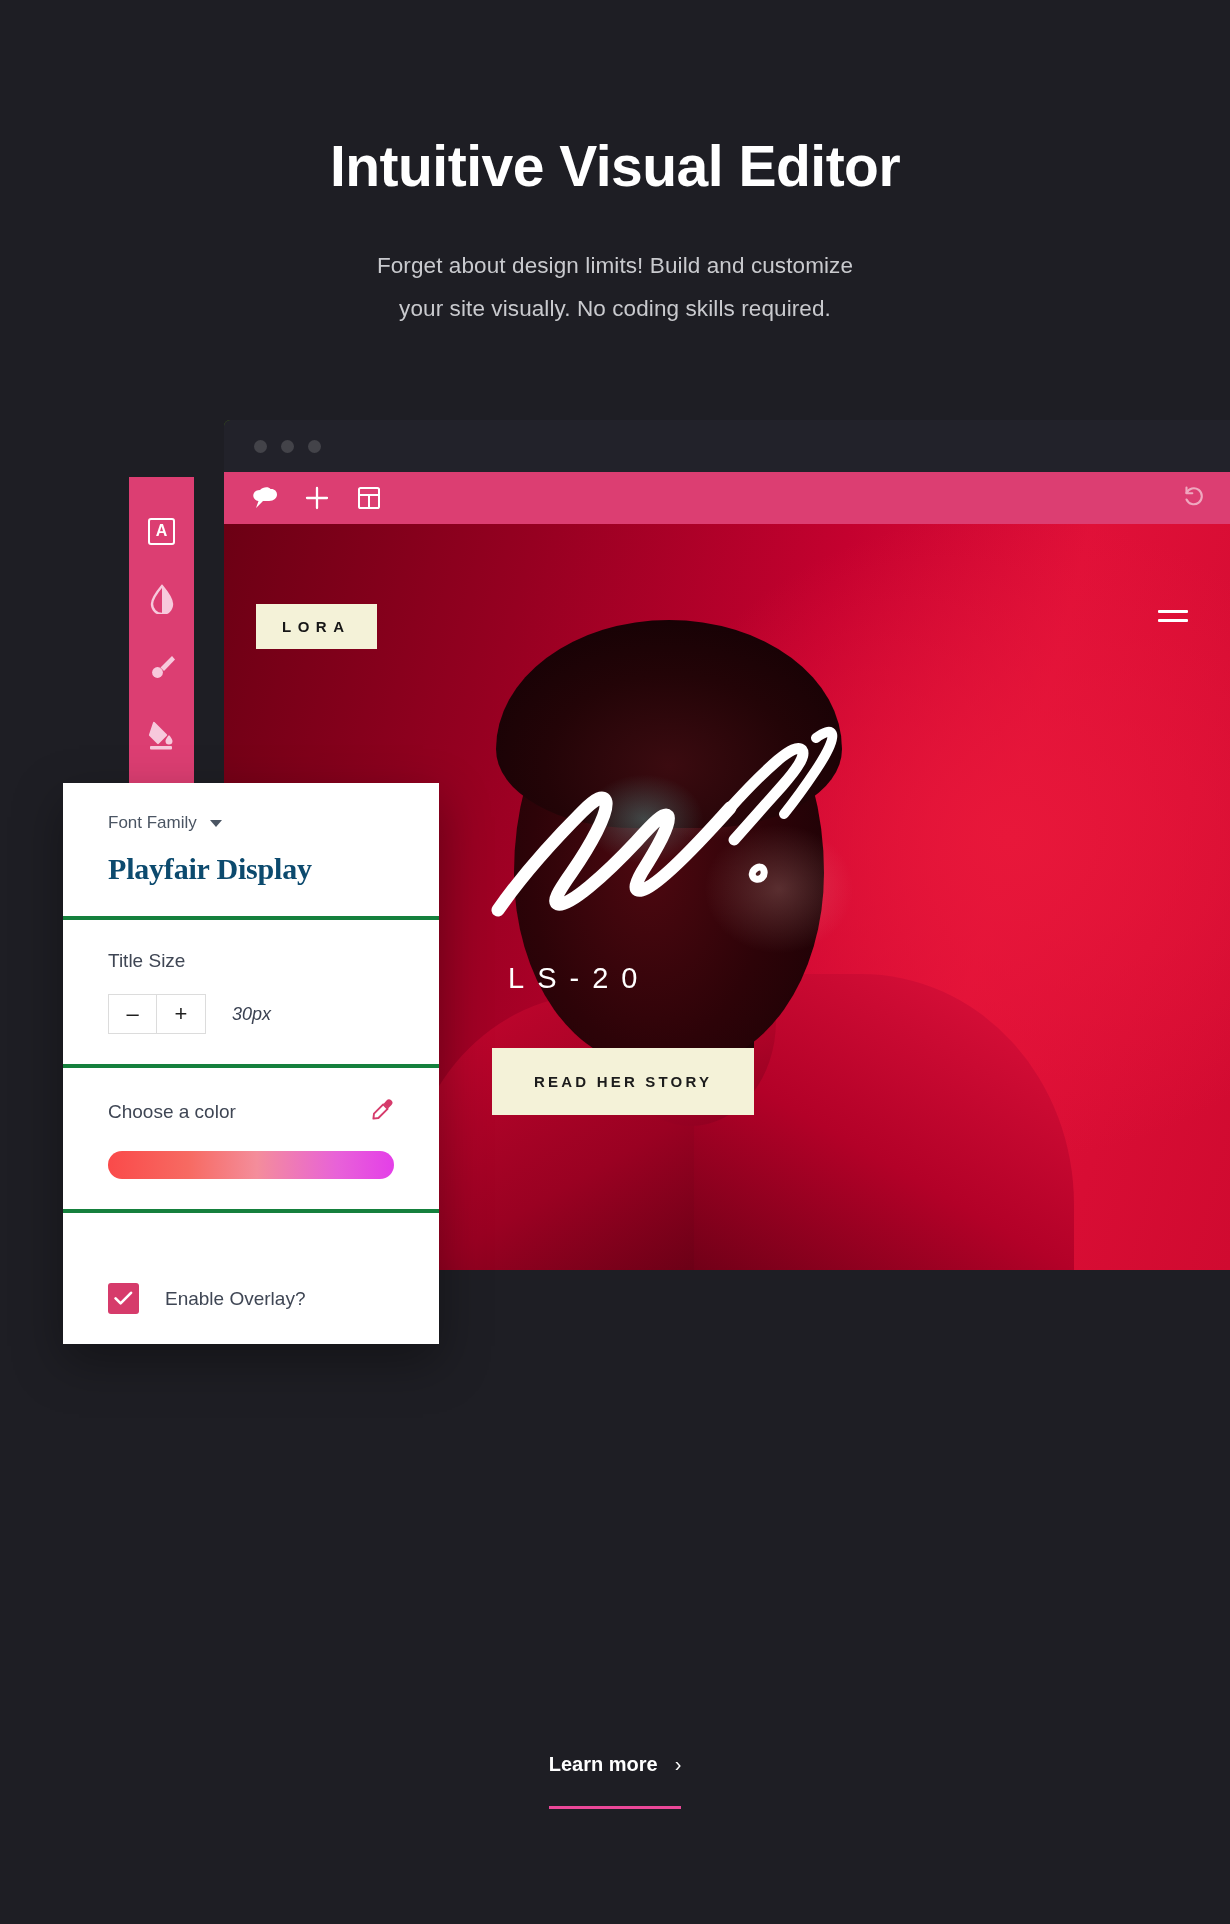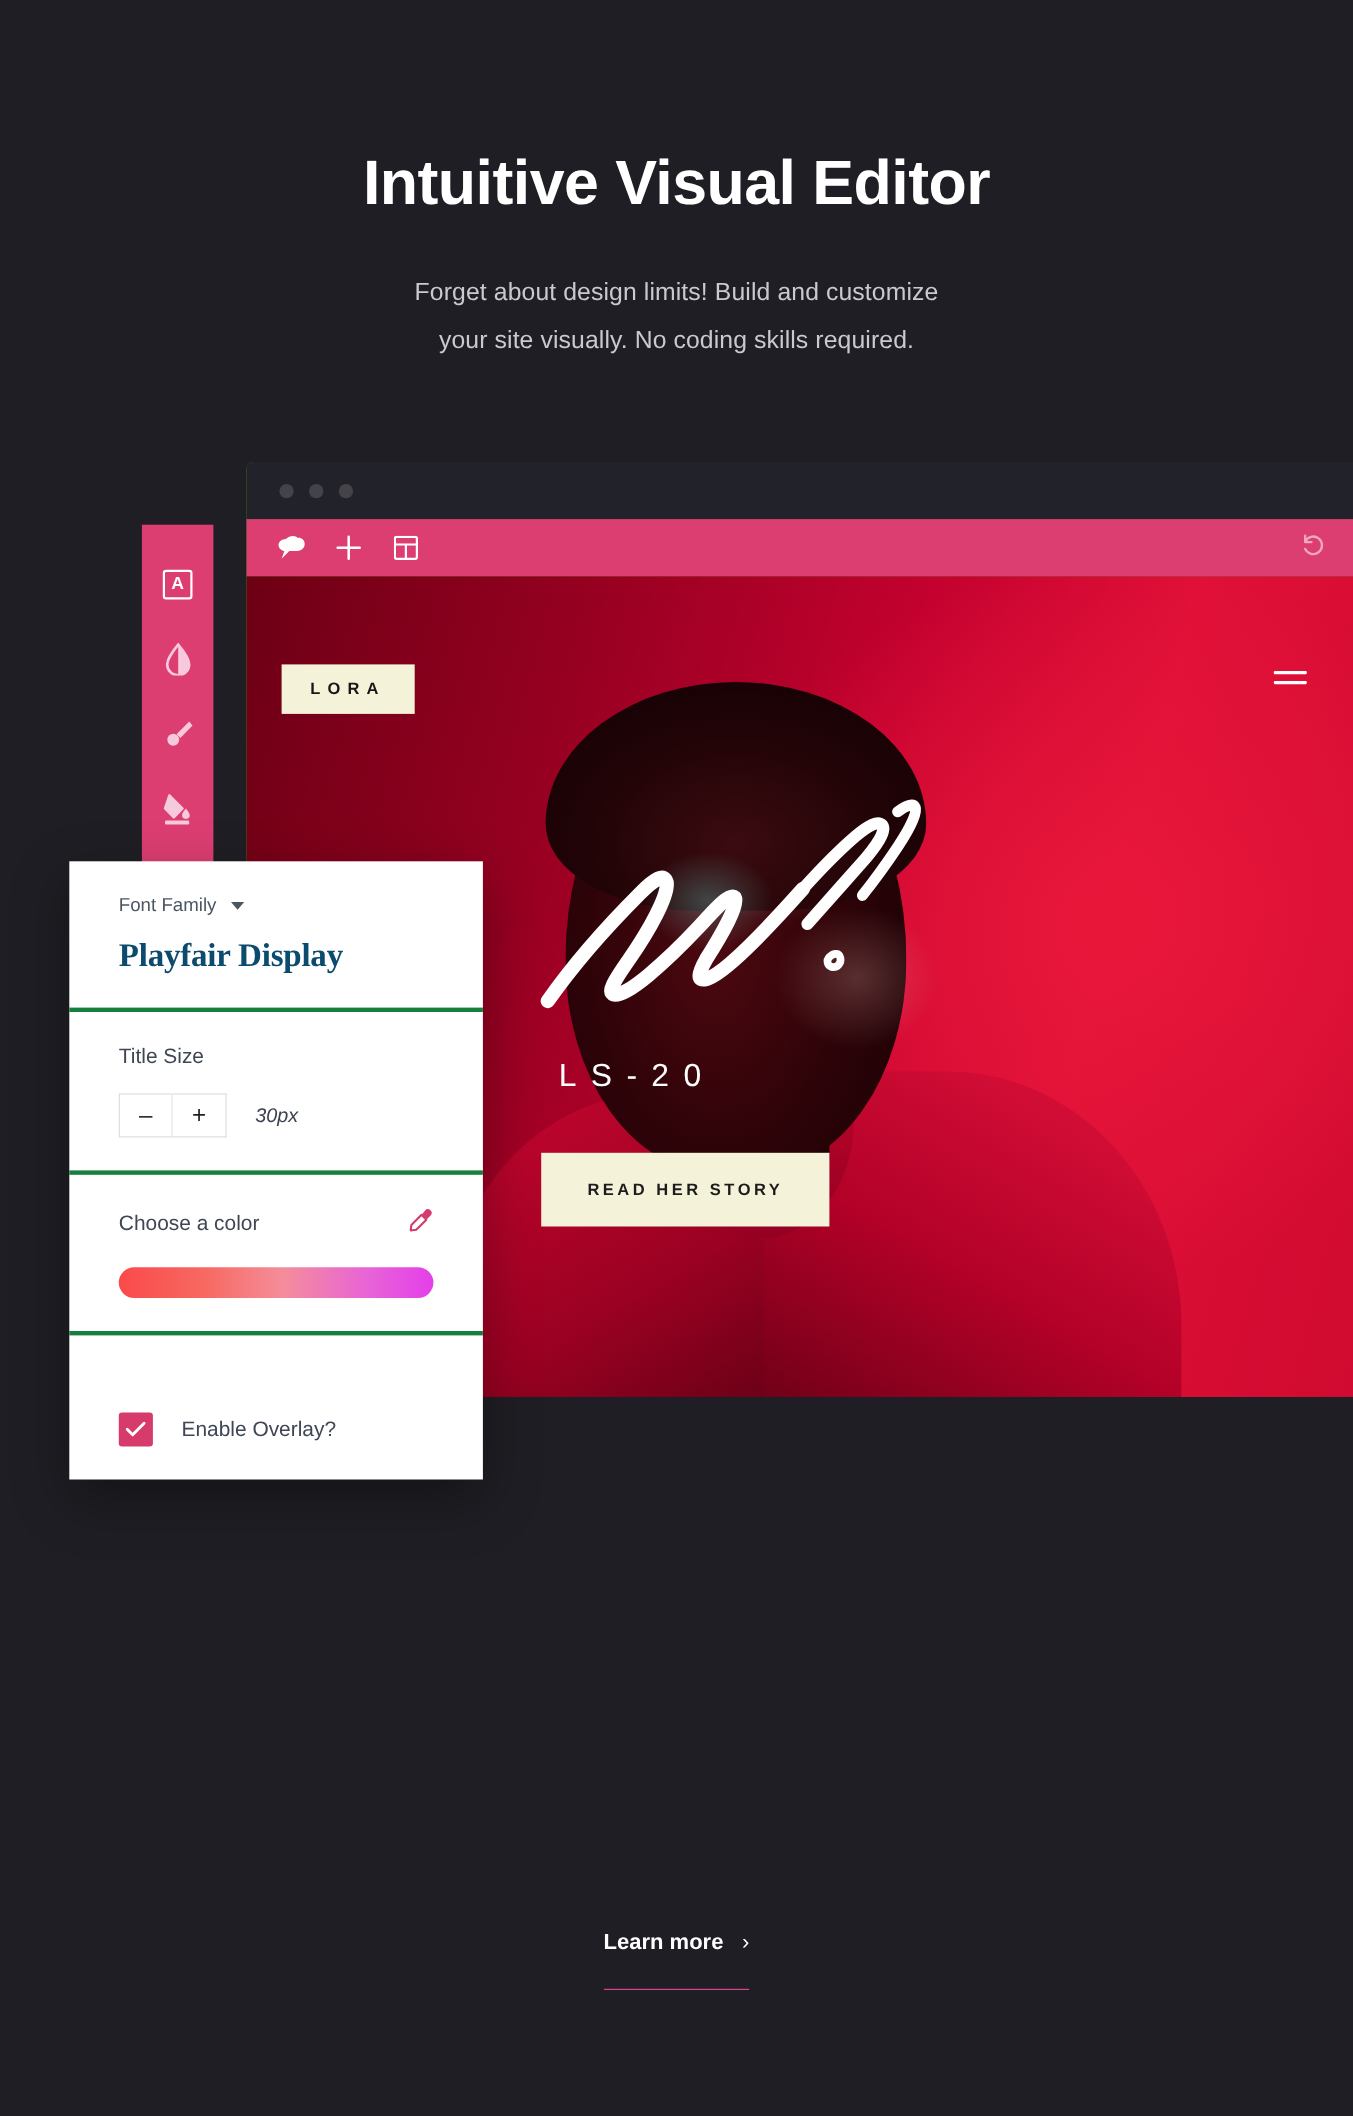--- a/index.html
+++ b/index.html
@@ -193,21 +193,21 @@
   }
   .check-label { font-size: 19px; color: #3f4654; font-weight: 400; }
 
   
   .learn-wrap {
     position: absolute; left: 0; bottom: 115px; width: 1230px; text-align: center;
   }
   .learn-link {
     display: inline-flex; align-items: center; gap: 17px;
     font-size: 20px; font-weight: 700; color: #ffffff;
-    padding-bottom: 30px; border-bottom: 1px solid #ec4899;
+    padding-bottom: 30px; border-bottom: 3px solid #ec4899;
     text-decoration: none;
   }
   .learn-chevron { font-size: 20px; font-weight: 400; color: #ffffff; }
 </style>
 </head>
 <body>
 
 <div class="page">
 
   <div class="header">

